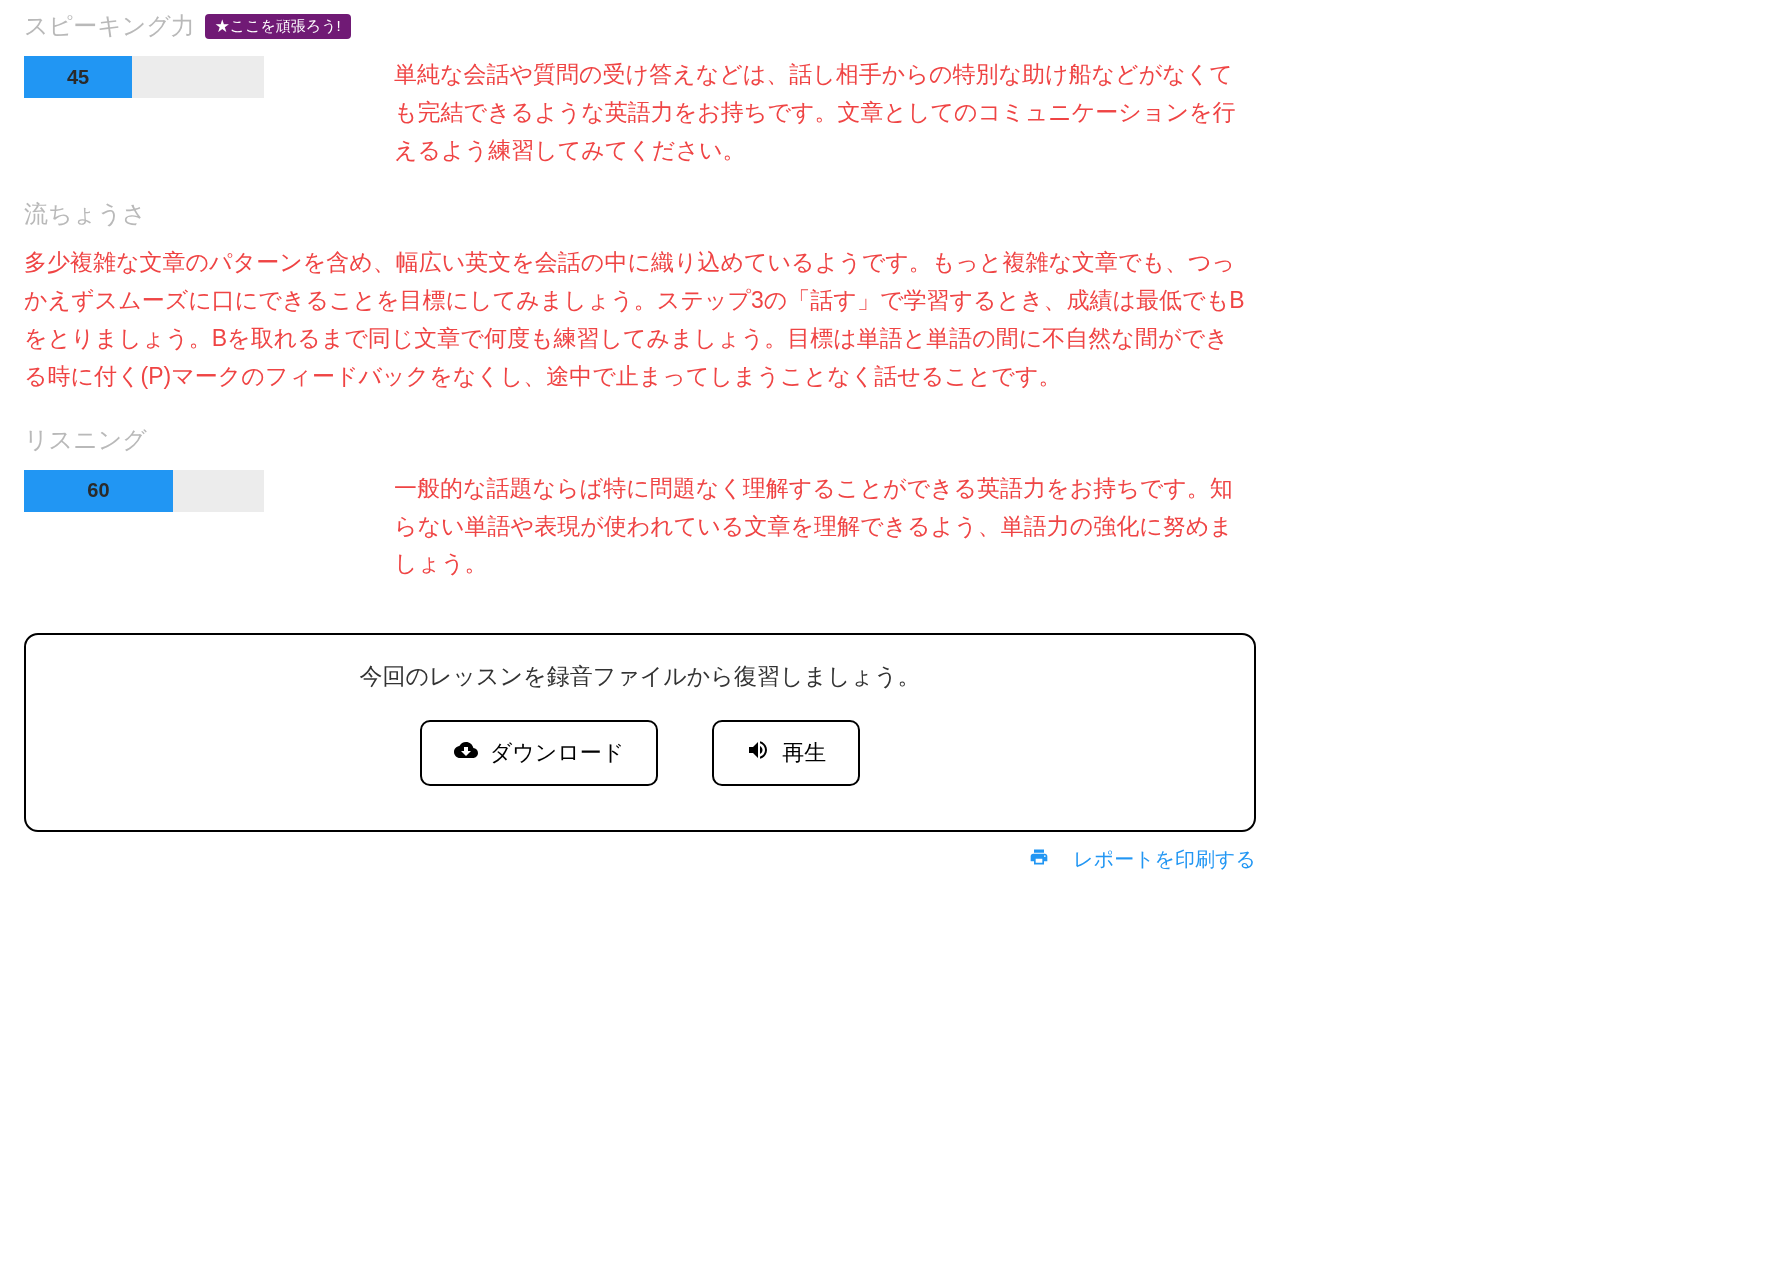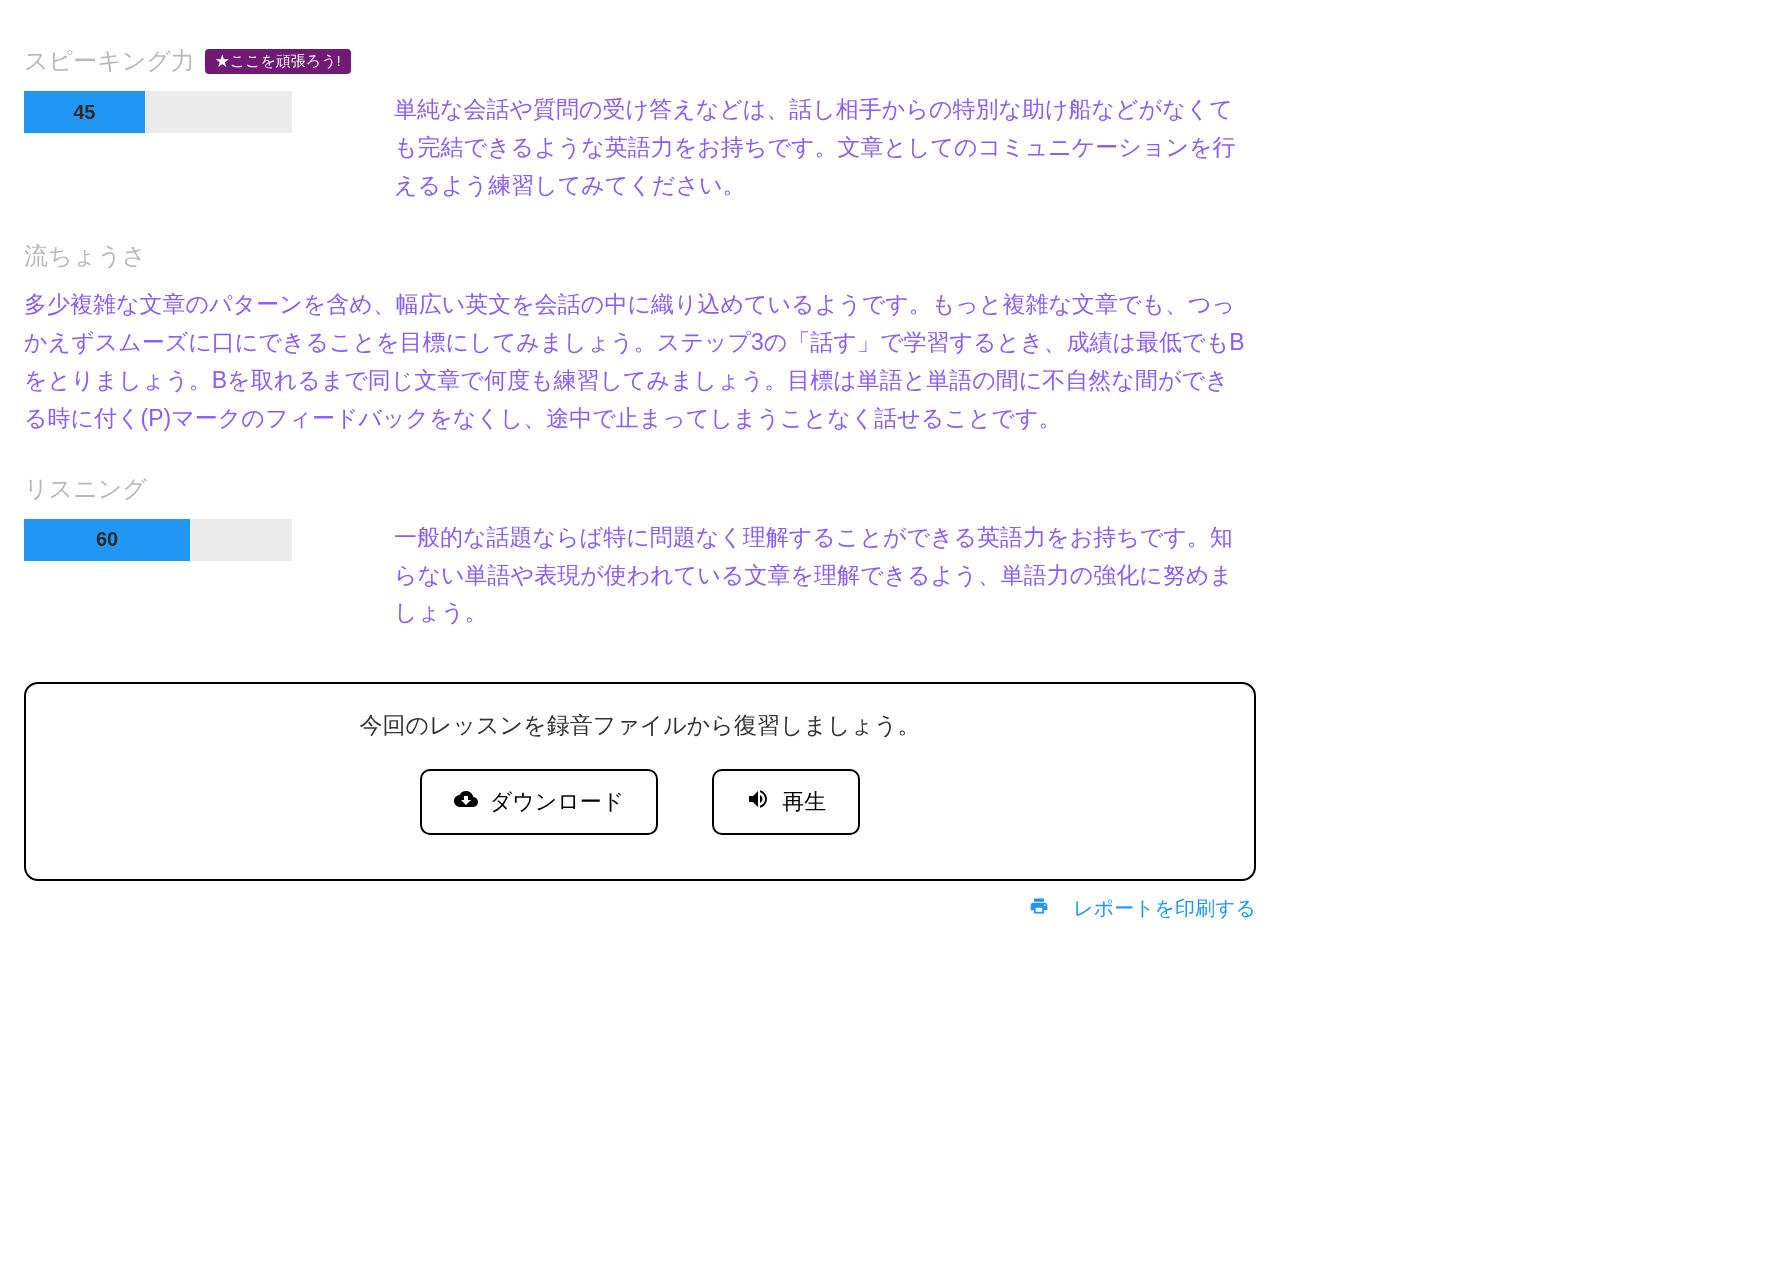--- a/index.html
+++ b/index.html
@@ -5,21 +5,20 @@
     * { box-sizing: border-box; margin: 0; padding: 0; }
     body {
       font-family: "Hiragino Sans", "Hiragino Kaku Gothic ProN", Meiryo, sans-serif;
       background: #ffffff;
       padding: 10px 24px 20px 24px;
       color: #333;
       width: 1280px;
     }
     .skill-block {
       margin-bottom: 28px;
-      margin-top: 35px;
     }
     .skill-header {
       display: flex;
       align-items: center;
       gap: 10px;
       margin-bottom: 14px;
     }
     .skill-title {
       font-size: 24px;
       color: #b9b9b9;
@@ -38,40 +37,40 @@
     }
     .skill-body {
       display: flex;
       align-items: flex-start;
       gap: 100px;
     }
     .progress-wrap {
       flex: 0 0 270px;
     }
     .progress-bar {
-      width: 268px;
+      width: 240px;
       height: 42px;
       background: #ececec;
       position: relative;
     }
     .progress-fill {
       height: 100%;
       background: #2196f3;
       display: flex;
       align-items: center;
       justify-content: center;
       color: #2a2a2a;
       font-weight: 700;
       font-size: 20px;
     }
     .skill-desc {
       flex: 1;
       font-size: 23px;
       line-height: 1.65;
-      color: #8b5cf6;
+      color: #ef4444;
       padding-right: 8px;
     }
     .review-box {
       border: 2px solid #000;
       border-radius: 14px;
       padding: 26px 20px 44px 20px;
       margin-top: 50px;
       text-align: center;
     }
     .review-title {

